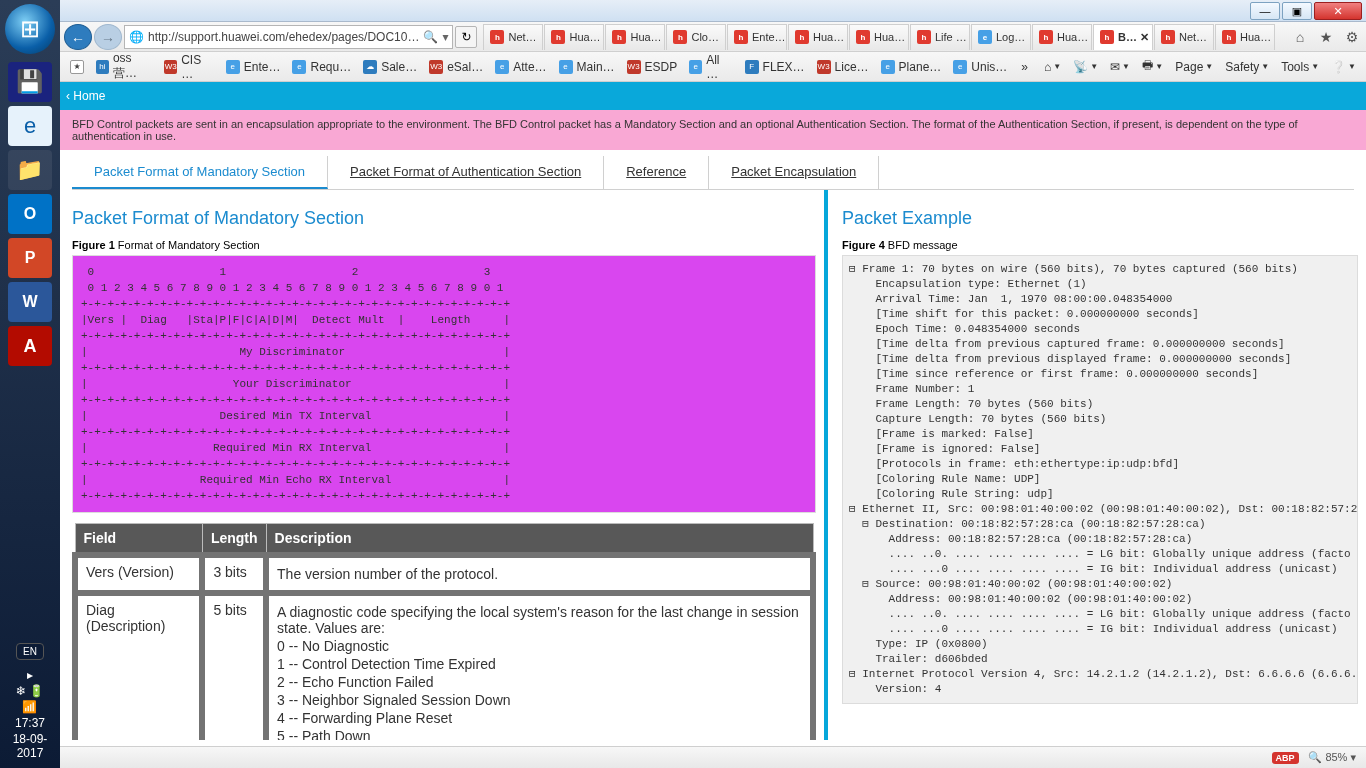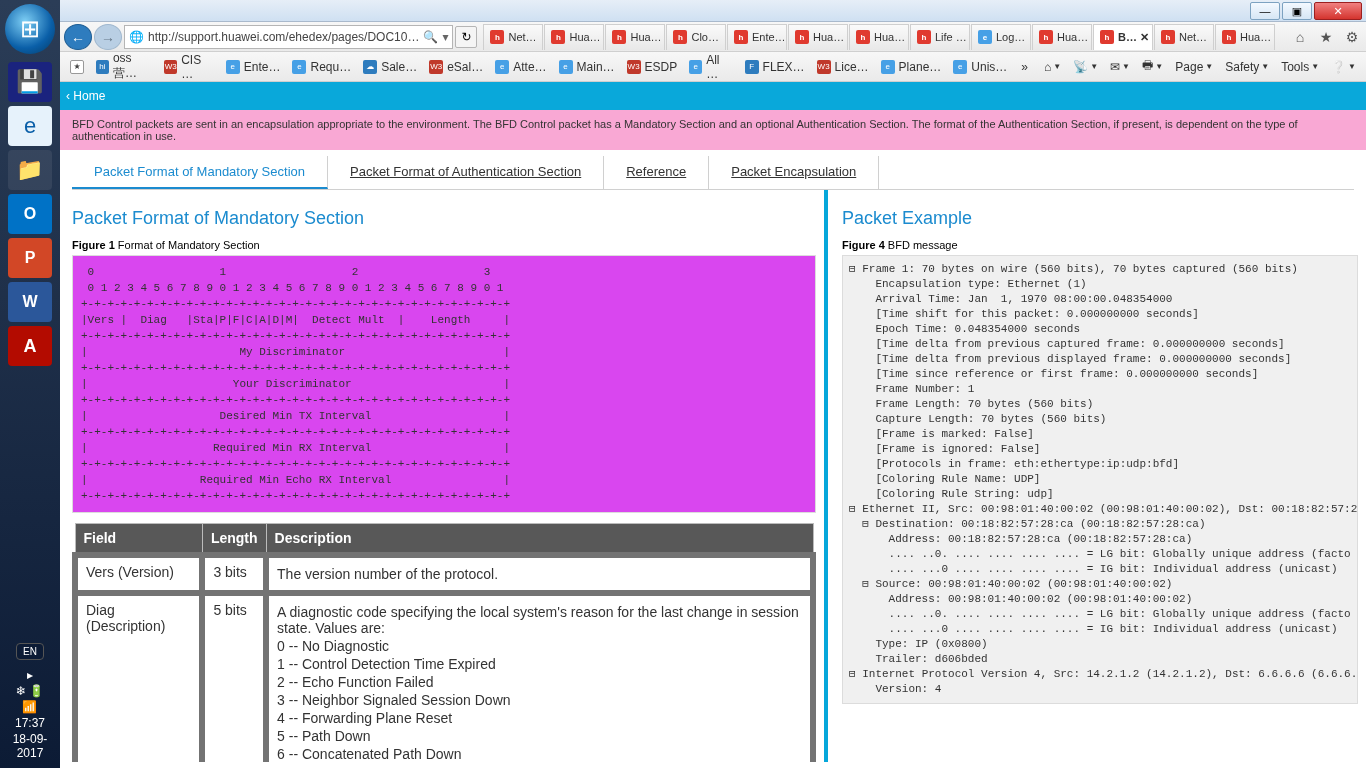--- a/index.html
+++ b/index.html
@@ -416,13 +416,20 @@
       .... ..0. .... .... .... .... = LG bit: Globally unique address (facto
       .... ...0 .... .... .... .... = IG bit: Individual address (unicast)
     Type: IP (0x0800)
     Trailer: d606bded
 ⊟ Internet Protocol Version 4, Src: 14.2.1.2 (14.2.1.2), Dst: 6.6.6.6 (6.6.6.6
     Version: 4</pre>
       </div>
     </div>
   </div>
 
+  <div id="status">
+    <span class="abp">ABP</span>
+    <span>
+      🔍 <span>85%</span>
+      <span>▾</span>
+    </span>
+  </div>
 </div>
 
 </body></html>

